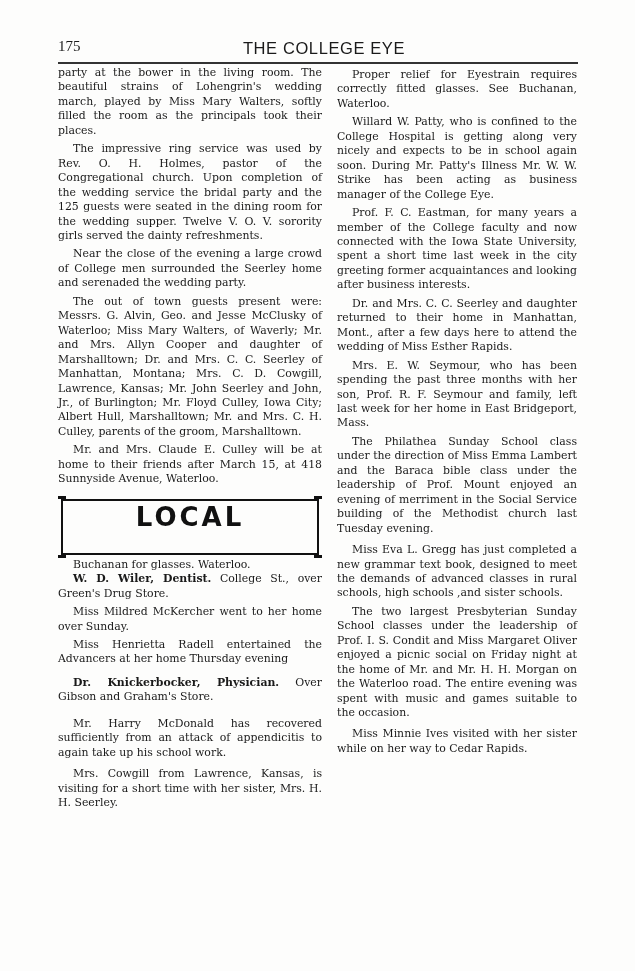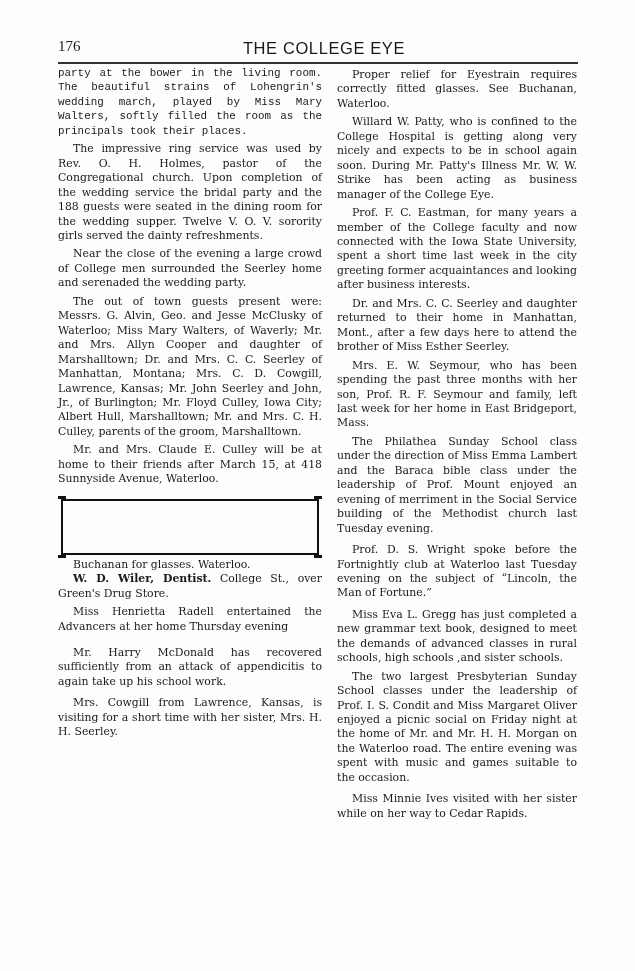--- a/index.html
+++ b/index.html
@@ -10,48 +10,48 @@
   }
   .header { position:absolute; left:58px; top:38px; width:520px; height:24px; }
   .page-num { position:absolute; left:0; top:0; font-size:15px; font-family:"Liberation Serif", serif; }
   .page-title { position:absolute; left:12px; right:0; top:1px; text-align:center; font-size:16.5px; letter-spacing:0.6px; font-family:Liberation Sans, sans-serif; }
   .rule { position:absolute; left:58px; top:62px; width:520px; height:2px; background:#333; }
   .col { position:absolute; top:66px; font-size:10.9px; line-height:14.45px; text-align:justify; }
   .col-left { left:58px; width:264px; }
   .col-right { left:337px; width:240px; }
   .col p { margin:0; text-indent:15px; }
   .col p.gap { margin-top:4px; }
-  .col p.noindent { text-indent:0;font-family:Liberation Mono, monospace; }
+  .col p.noindent { text-indent:0; }
   .b { font-weight:bold; }
   .local-box {
     position:relative; margin:12px 0 3px 3px; width:258px; height:56px;
     border-top:2px solid #111; border-bottom:2px solid #111;
     border-left:2px solid #111; border-right:2px solid #111; box-sizing:border-box;
   }
   .local-title {
     position:absolute; left:0; right:0; top:9px; text-align:center;
     font-family:"DejaVu Sans", sans-serif; font-weight:bold; font-size:26px; letter-spacing:3px; color:#111;
   }
   .orn { position:absolute; width:10px; height:10px; }
   .orn svg { display:block; }
   .orn.tl { left:-6px; top:-6px; } .orn.tr { right:-6px; top:-6px; }
   .orn.bl { left:-6px; bottom:-6px; } .orn.br { right:-6px; bottom:-6px; }
 </style>
 </head>
 <body>
 
 <div class="header">
-  <span class="page-num">176</span>
+  <span class="page-num">175</span>
   <div class="page-title">THE COLLEGE EYE</div>
 </div>
 <div class="rule"></div>
 
 <div class="col col-left">
   <p class="noindent">party at the bower in the living room. The beautiful strains of Lohengrin's wedding march, played by Miss Mary Walters, softly filled the room as the principals took their places.</p>
-  <p class="gap">The impressive ring service was used by Rev. O. H. Holmes, pastor of the Congregational church. Upon completion of the wedding service the bridal party and the 188 guests were seated in the dining room for the wedding supper. Twelve V. O. V. sorority girls served the dainty refreshments.</p>
+  <p class="gap">The impressive ring service was used by Rev. O. H. Holmes, pastor of the Congregational church. Upon completion of the wedding service the bridal party and the 125 guests were seated in the dining room for the wedding supper. Twelve V. O. V. sorority girls served the dainty refreshments.</p>
   <p class="gap">Near the close of the evening a large crowd of College men surrounded the Seerley home and serenaded the wedding party.</p>
   <p class="gap">The out of town guests present were: Messrs. G. Alvin, Geo. and Jesse McClusky of Waterloo; Miss Mary Walters, of Waverly; Mr. and Mrs. Allyn Cooper and daughter of Marshalltown; Dr. and Mrs. C. C. Seerley of Manhattan, Montana; Mrs. C. D. Cowgill, Lawrence, Kansas; Mr. John Seerley and John, Jr., of Burlington; Mr. Floyd Culley, Iowa City; Albert Hull, Marshalltown; Mr. and Mrs. C. H. Culley, parents of the groom, Marshalltown.</p>
   <p class="gap">Mr. and Mrs. Claude E. Culley will be at home to their friends after March 15, at 418 Sunnyside Avenue, Waterloo.</p>
 
   <div class="local-box">
     <span class="orn tl">
         <svg width="10" height="10">
           <path d="M1 1 h8 v3 h-3 l-2 3 v-3 h-3z" fill="#111"></path>
         </svg>
       </span>
@@ -63,33 +63,35 @@
     <span class="orn bl">
         <svg width="10" height="10">
           <path d="M1 9 h8 v-3 h-3 l-2 -3 v3 h-3z" fill="#111"></path>
         </svg>
       </span>
     <span class="orn br">
         <svg width="10" height="10">
           <path d="M9 9 h-8 v-3 h3 l2 -3 v3 h3z" fill="#111"></path>
         </svg>
       </span>
+    <div class="local-title">LOCAL</div>
   </div>
 
   <p><span class="b"></span><span>Buchanan for glasses. Waterloo.</span></p>
   <p><span class="b">W. D. Wiler, Dentist.</span><span> College St., over Green's Drug Store.</span></p>
+  <p class="gap"><span class="b"></span><span>Miss Mildred McKercher went to her home over Sunday.</span></p>
   <p class="gap"><span class="b"></span><span>Miss Henrietta Radell entertained the Advancers at her home Thursday evening</span></p>
+  <p class="gap" style="margin-top:9px"><span class="b">Dr. Knickerbocker, Physician.</span><span> Over Gibson and Graham's Store.</span></p>
   <p class="gap" style="margin-top:12px"><span class="b"></span><span>Mr. Harry McDonald has recovered sufficiently from an attack of appendicitis to again take up his school work.</span></p>
   <p class="gap" style="margin-top:7px"><span class="b"></span><span>Mrs. Cowgill from Lawrence, Kansas, is visiting for a short time with her sister, Mrs. H. H. Seerley.</span></p>
 </div>
 
 <div class="col col-right">
   <p style="margin-top:2px">Proper relief for Eyestrain requires correctly fitted glasses. See Buchanan, Waterloo.</p>
   <p class="gap">Willard W. Patty, who is confined to the College Hospital is getting along very nicely and expects to be in school again soon. During Mr. Patty's Illness Mr. W. W. Strike has been acting as business manager of the College Eye.</p>
   <p class="gap">Prof. F. C. Eastman, for many years a member of the College faculty and now connected with the Iowa State University, spent a short time last week in the city greeting former acquaintances and looking after business interests.</p>
-  <p class="gap">Dr. and Mrs. C. C. Seerley and daughter returned to their home in Manhattan, Mont., after a few days here to attend the brother of Miss Esther Seerley.</p>
+  <p class="gap">Dr. and Mrs. C. C. Seerley and daughter returned to their home in Manhattan, Mont., after a few days here to attend the wedding of Miss Esther Rapids.</p>
   <p class="gap">Mrs. E. W. Seymour, who has been spending the past three months with her son, Prof. R. F. Seymour and family, left last week for her home in East Bridgeport, Mass.</p>
   <p class="gap">The Philathea Sunday School class under the direction of Miss Emma Lambert and the Baraca bible class under the leadership of Prof. Mount enjoyed an evening of merriment in the Social Service building of the Methodist church last Tuesday evening.</p>
-  <p class="gap" style="margin-top:7px">Prof. D. S. Wright spoke before the Fortnightly club at Waterloo last Tuesday evening on the subject of “Lincoln, the Man of Fortune.”</p>
   <p class="gap" style="margin-top:7px">Miss Eva L. Gregg has just completed a new grammar text book, designed to meet the demands of advanced classes in rural schools, high schools ,and sister schools.</p>
   <p class="gap">The two largest Presbyterian Sunday School classes under the leadership of Prof. I. S. Condit and Miss Margaret Oliver enjoyed a picnic social on Friday night at the home of Mr. and Mr. H. H. Morgan on the Waterloo road. The entire evening was spent with music and games suitable to the occasion.</p>
   <p class="gap" style="margin-top:7px">Miss Minnie Ives visited with her sister while on her way to Cedar Rapids.</p>
 </div>
 
 </body></html>

